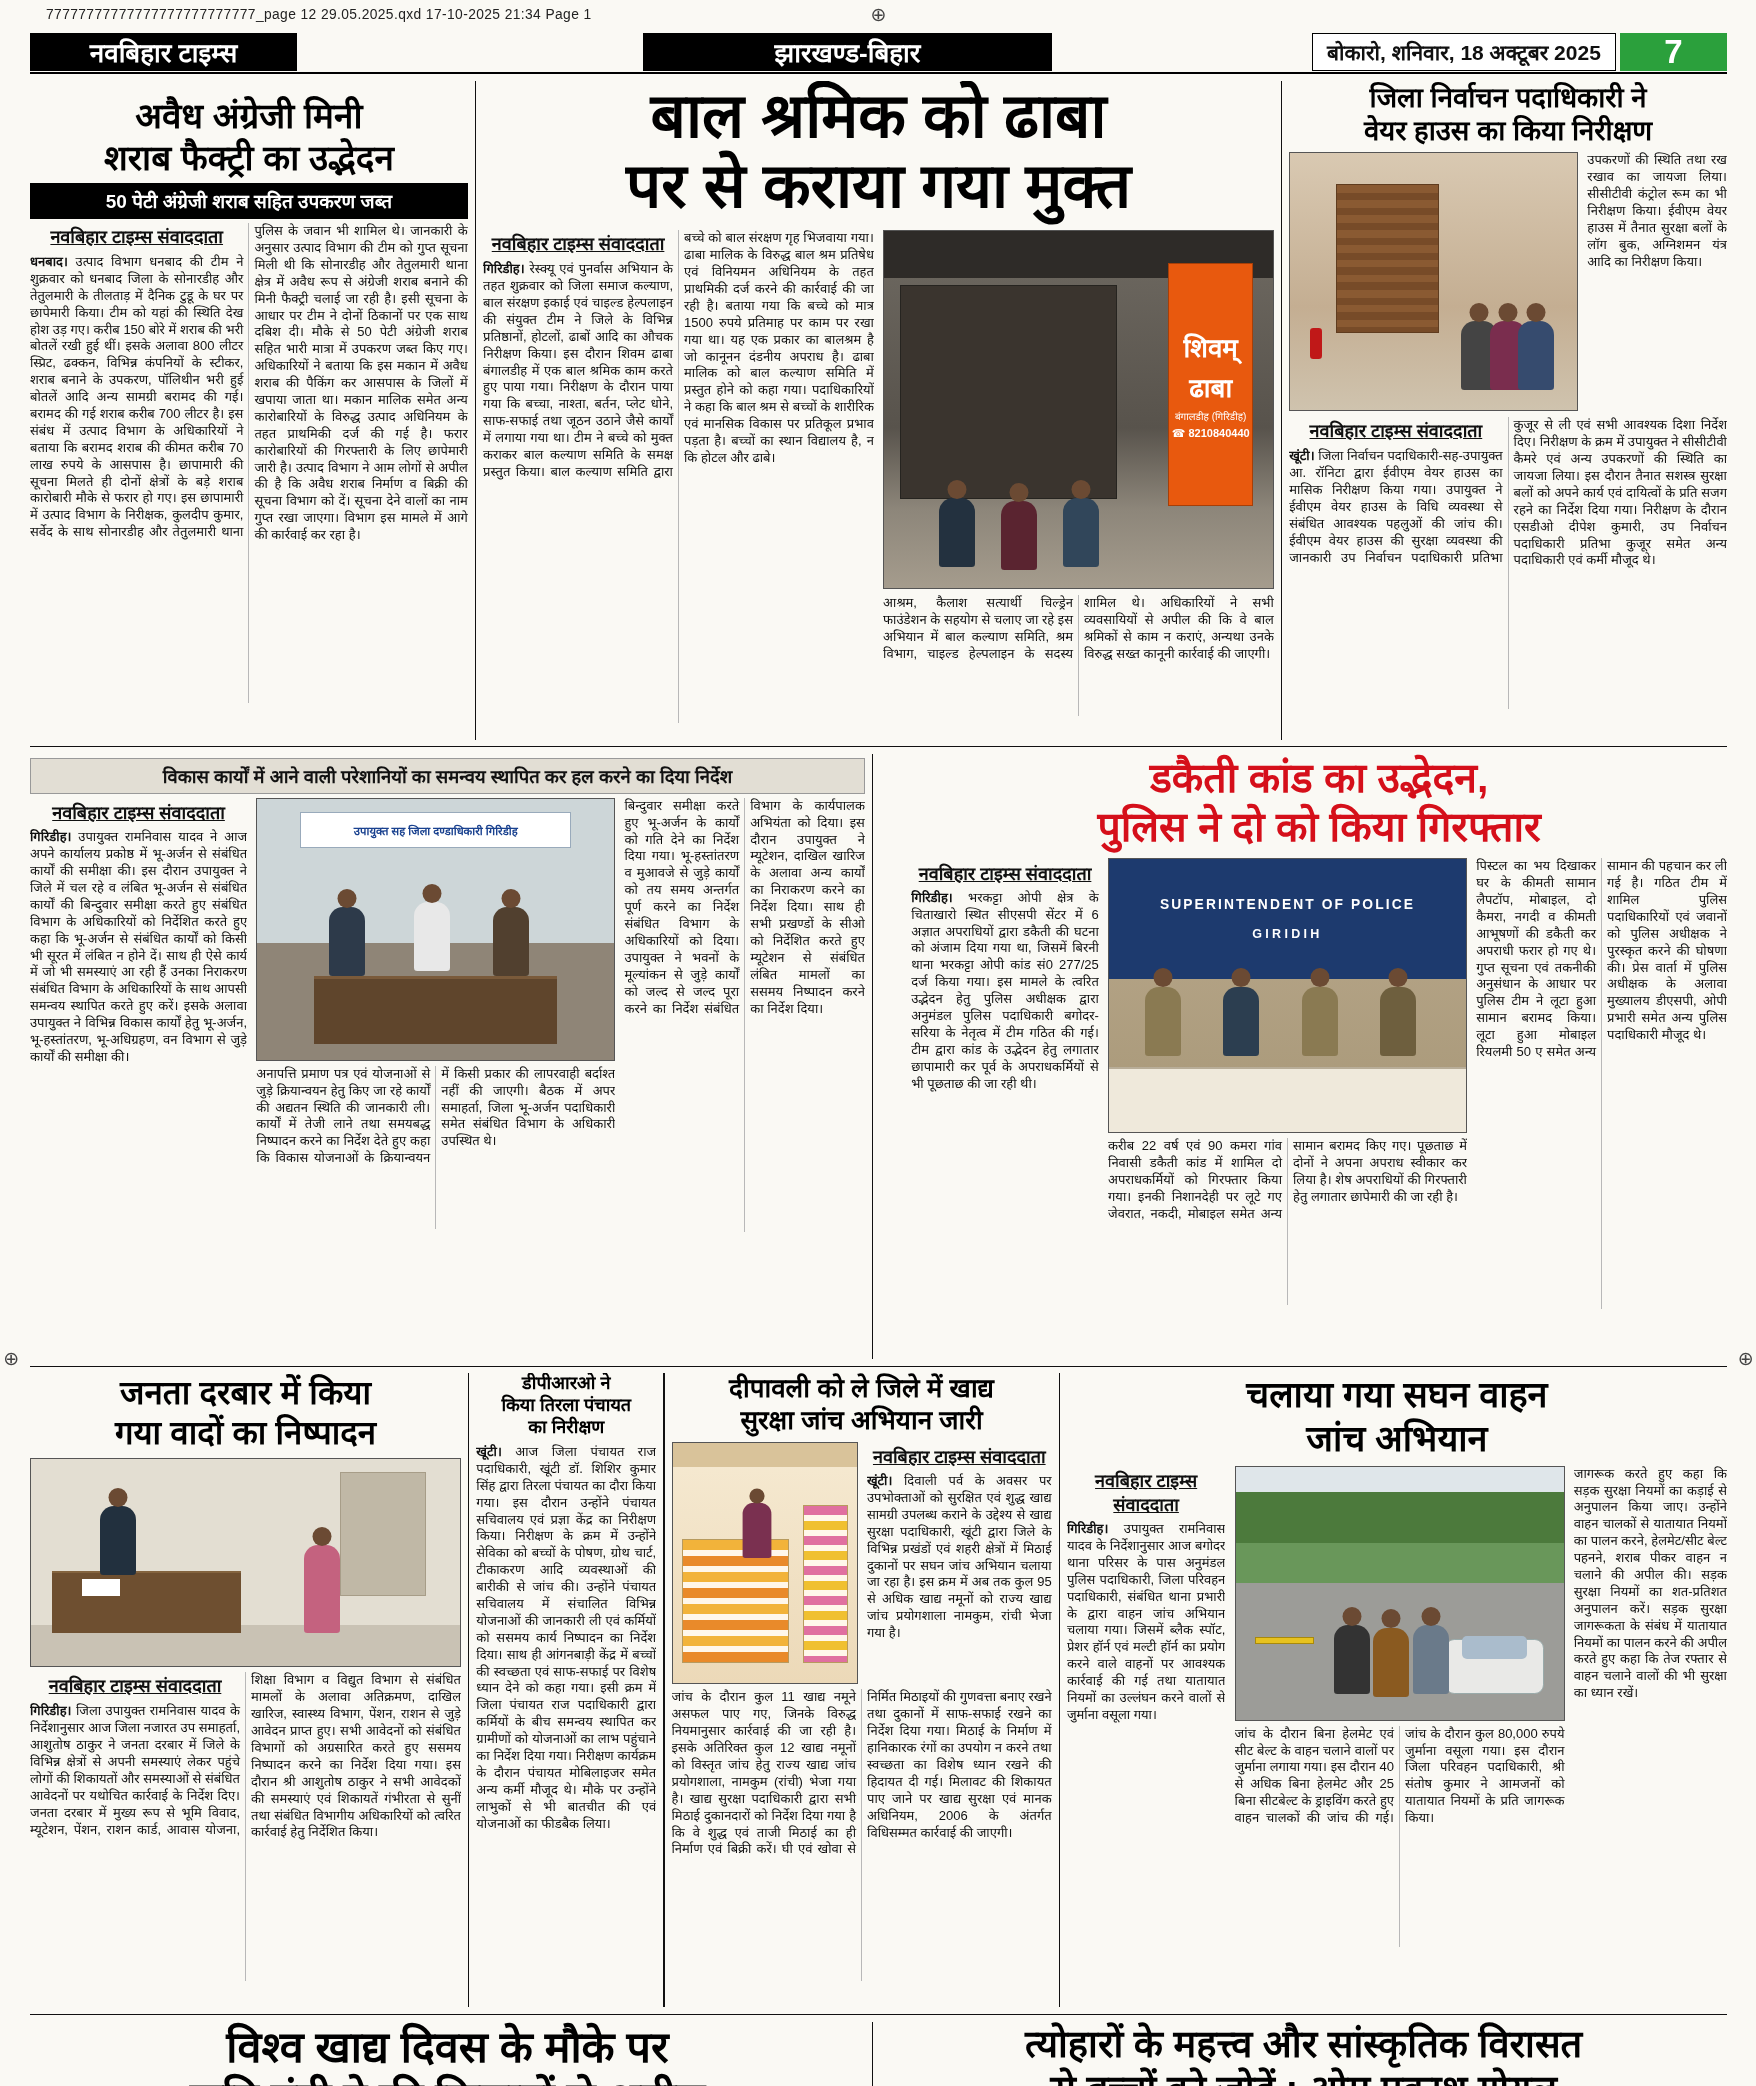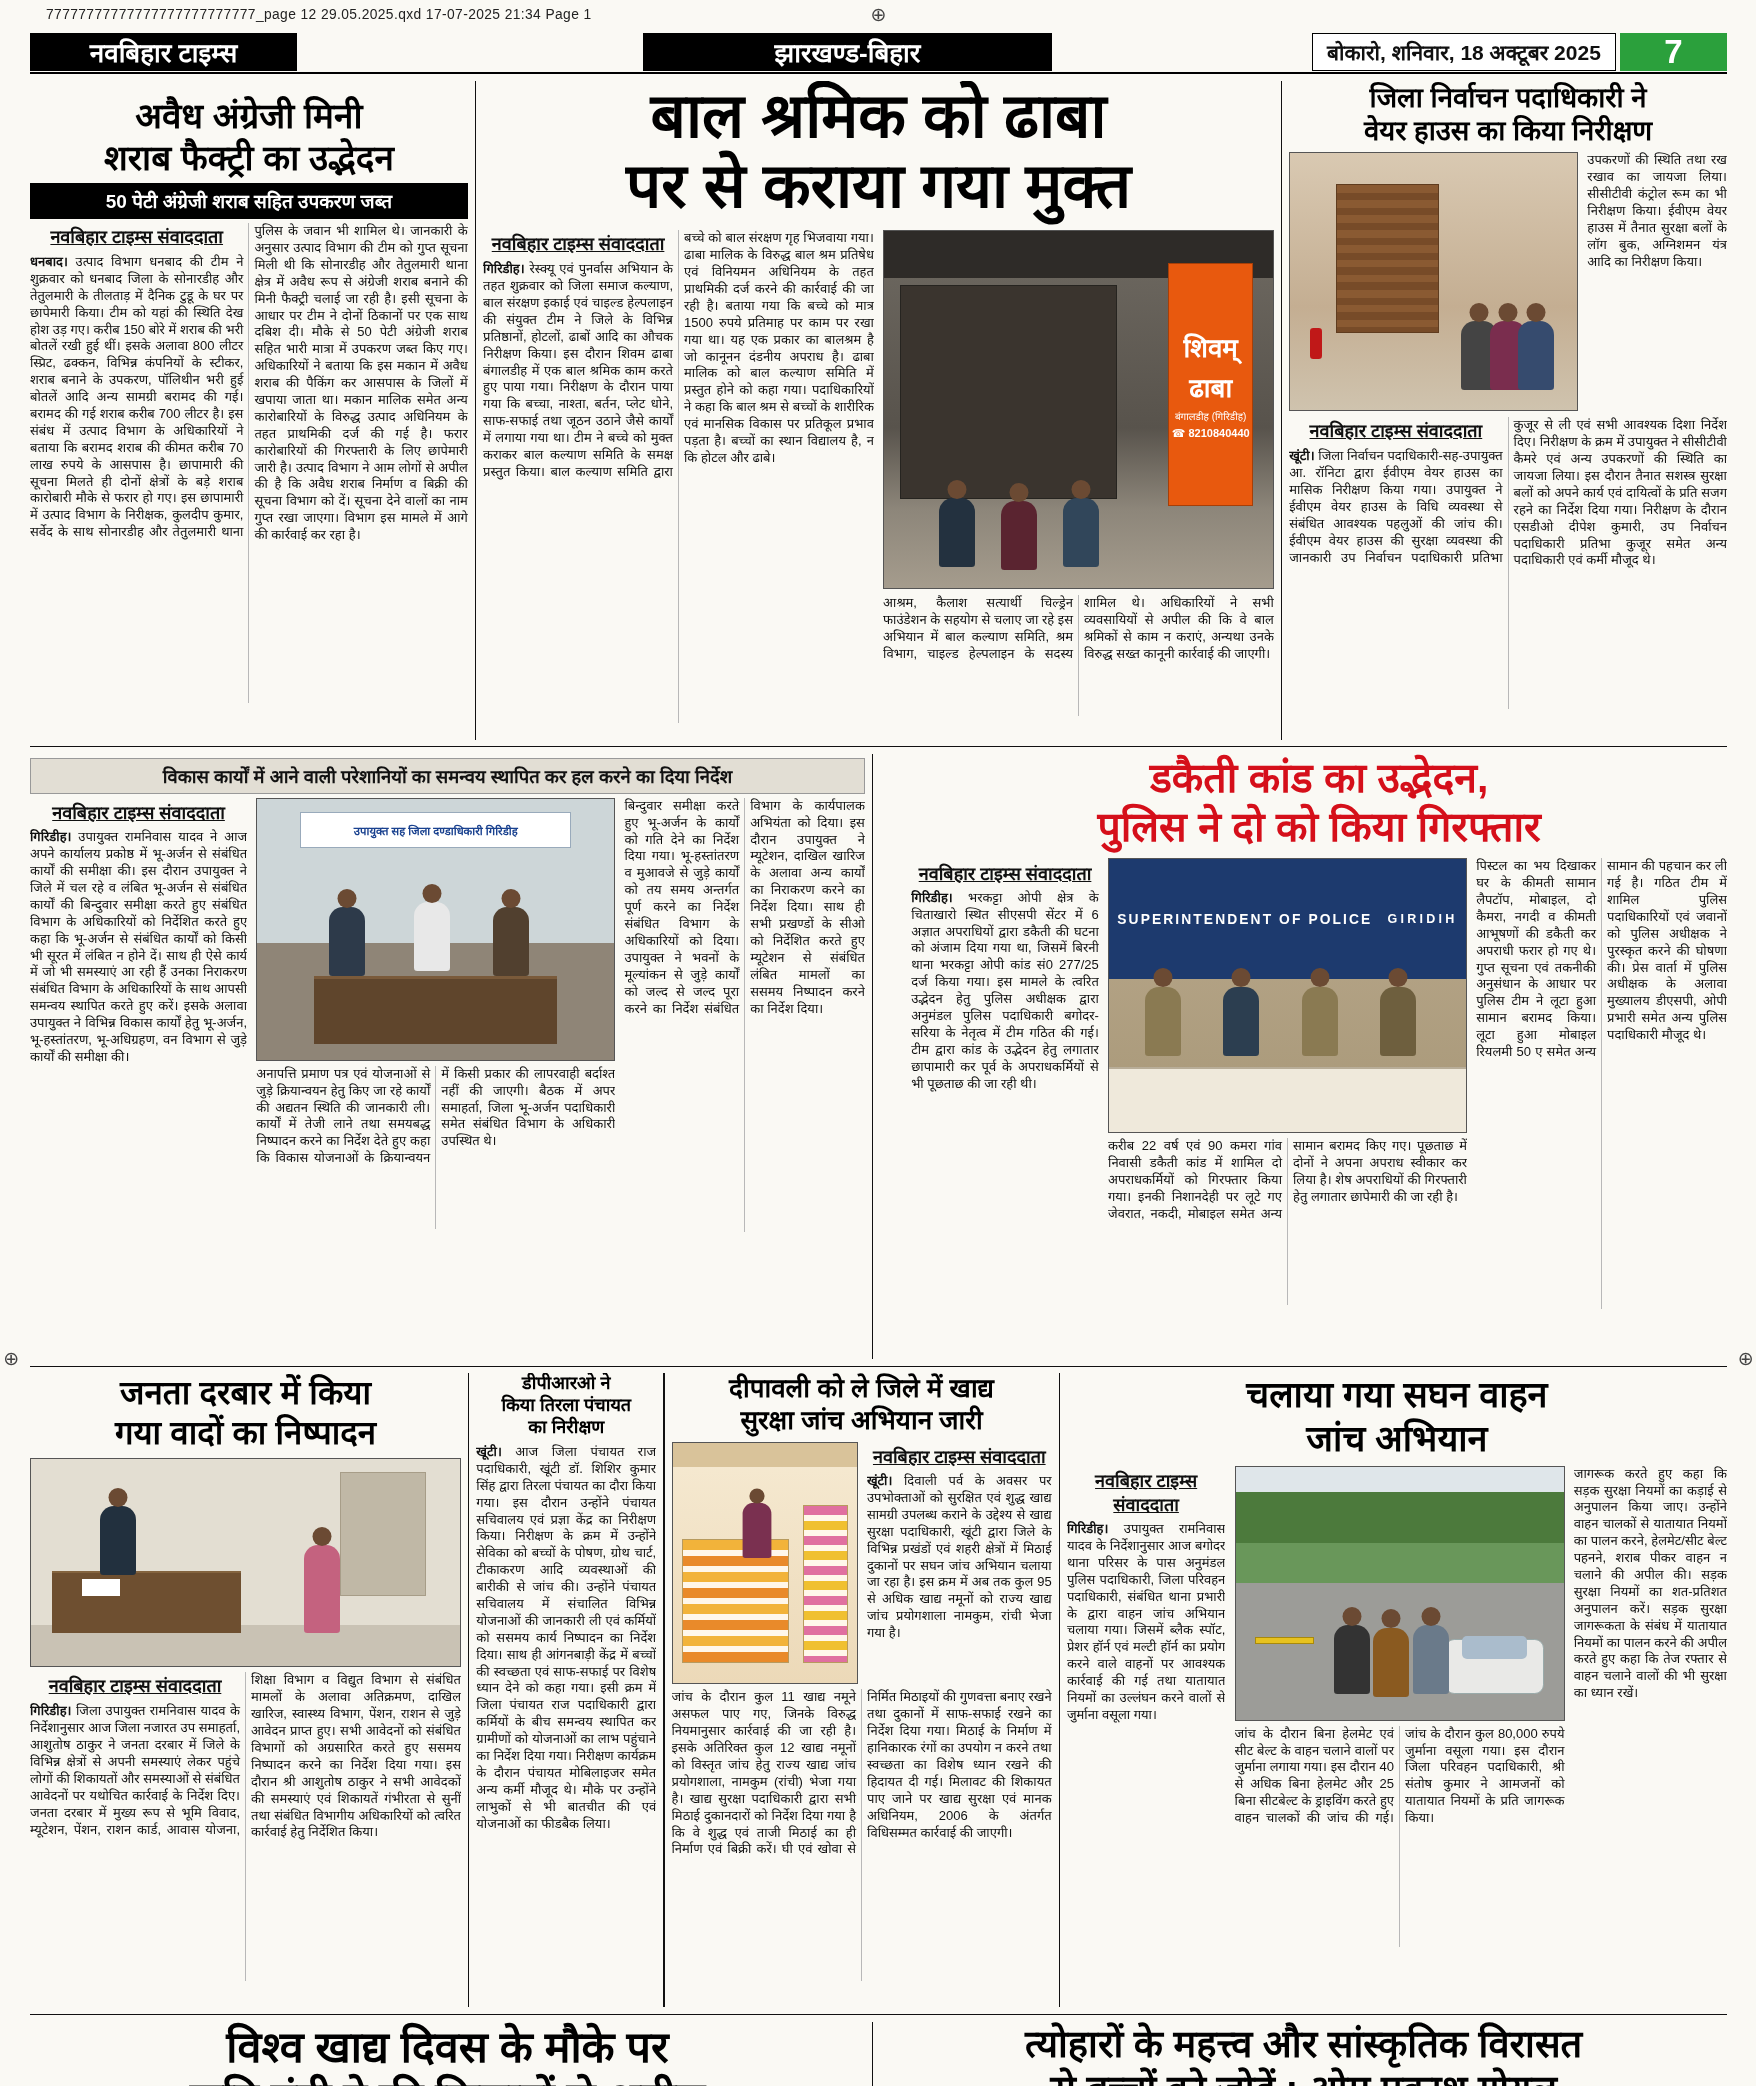--- a/index.html
+++ b/index.html
@@ -32,21 +32,21 @@
 .row{display:flex;gap:9.2px;}
 .photo{position:relative;overflow:hidden;border:0.8px solid #555;background:#ccc;}
 .p{position:absolute;border-radius:14px 14px 3.3px 3.3px;background:#333;width:36px;height:69px;}
 .p::before{content:"";position:absolute;left:50%;top:-18.4px;transform:translateX(-50%);width:19px;height:19px;border-radius:50%;background:#6b4a33;}
 .red{color:#d50f1a;}
 </style>
 </head>
 <body>
 
 <div class="page">
-  <div class="print-line">77777777777777777777777777_page 12   29.05.2025.qxd   17-07-2025   21:34   Page 1</div>
+  <div class="print-line">77777777777777777777777777_page 12   29.05.2025.qxd   17-10-2025   21:34   Page 1</div>
   <div class="reg reg-top">⊕</div>
   <div class="reg reg-left">⊕</div>
   <div class="reg reg-right">⊕</div>
 
   <div class="content">
 
     <header class="masthead">
       <div class="mast-box mast-title">नवबिहार टाइम्स</div>
       <div class="mast-box mast-edition">झारखण्ड-बिहार</div>
       <div class="mast-right">
@@ -152,21 +152,21 @@
 पुलिस ने दो को किया गिरफ्तार</h2>
         <div class="row" style="margin-top:5.8px;">
           <div style="flex:0 0 23%;">
             <div class="byline">नवबिहार टाइम्स संवाददाता</div>
             <div class="body" style="height:451px;">
               <span class="dl">गिरिडीह।</span> <span>भरकट्टा ओपी क्षेत्र के चिताखारो स्थित सीएसपी सेंटर में 6 अज्ञात अपराधियों द्वारा डकैती की घटना को अंजाम दिया गया था, जिसमें बिरनी थाना भरकट्टा ओपी कांड सं0 277/25 दर्ज किया गया। इस मामले के त्वरित उद्भेदन हेतु पुलिस अधीक्षक द्वारा अनुमंडल पुलिस पदाधिकारी बगोदर-सरिया के नेतृत्व में टीम गठित की गई। टीम द्वारा कांड के उद्भेदन हेतु लगातार छापामारी कर पूर्व के अपराधकर्मियों से भी पूछताछ की जा रही थी।</span>
             </div>
           </div>
           <div style="flex:0 0 44%;display:flex;flex-direction:column;">
             <div class="photo" style="height:275px;background:linear-gradient(180deg,#b9a88c 0%,#a89878 100%);">
-              <div style="position:absolute;left:0;top:0;right:0;height:44%;background:#1d3a6e;display:flex;align-items:center;justify-content:center;gap:15px;color:#fff;">
+              <div style="position:absolute;left:0;top:0;right:0;height:44%;background:#1d3a6e;display:flex;flex-direction:column;align-items:center;justify-content:center;gap:15px;color:#fff;">
                 <div style="font-size:13.8px;font-weight:bold;letter-spacing:2.1px;">SUPERINTENDENT OF POLICE</div>
                 <div style="font-size:12.5px;font-weight:bold;letter-spacing:3.3px;">GIRIDIH</div>
               </div>
               <div class="p" style="left:10%;bottom:28%;background:#8a7a52;"></div>
               <div class="p" style="left:32%;bottom:28%;background:#2c3e50;"></div>
               <div class="p" style="left:54%;bottom:28%;background:#8a7a52;"></div>
               <div class="p" style="left:76%;bottom:28%;background:#6e5f3e;"></div>
               <div style="position:absolute;left:0;right:0;bottom:0;height:24%;background:#efe9db;border-top:2.5px solid #b8ad98;"></div>
             </div>
             <div class="body cols2" style="height:167px;margin-top:5px;">करीब 22 वर्ष एवं 90 कमरा गांव निवासी डकैती कांड में शामिल दो अपराधकर्मियों को गिरफ्तार किया गया। इनकी निशानदेही पर लूटे गए जेवरात, नकदी, मोबाइल समेत अन्य सामान बरामद किए गए। पूछताछ में दोनों ने अपना अपराध स्वीकार कर लिया है। शेष अपराधियों की गिरफ्तारी हेतु लगातार छापेमारी की जा रही है।</div>

